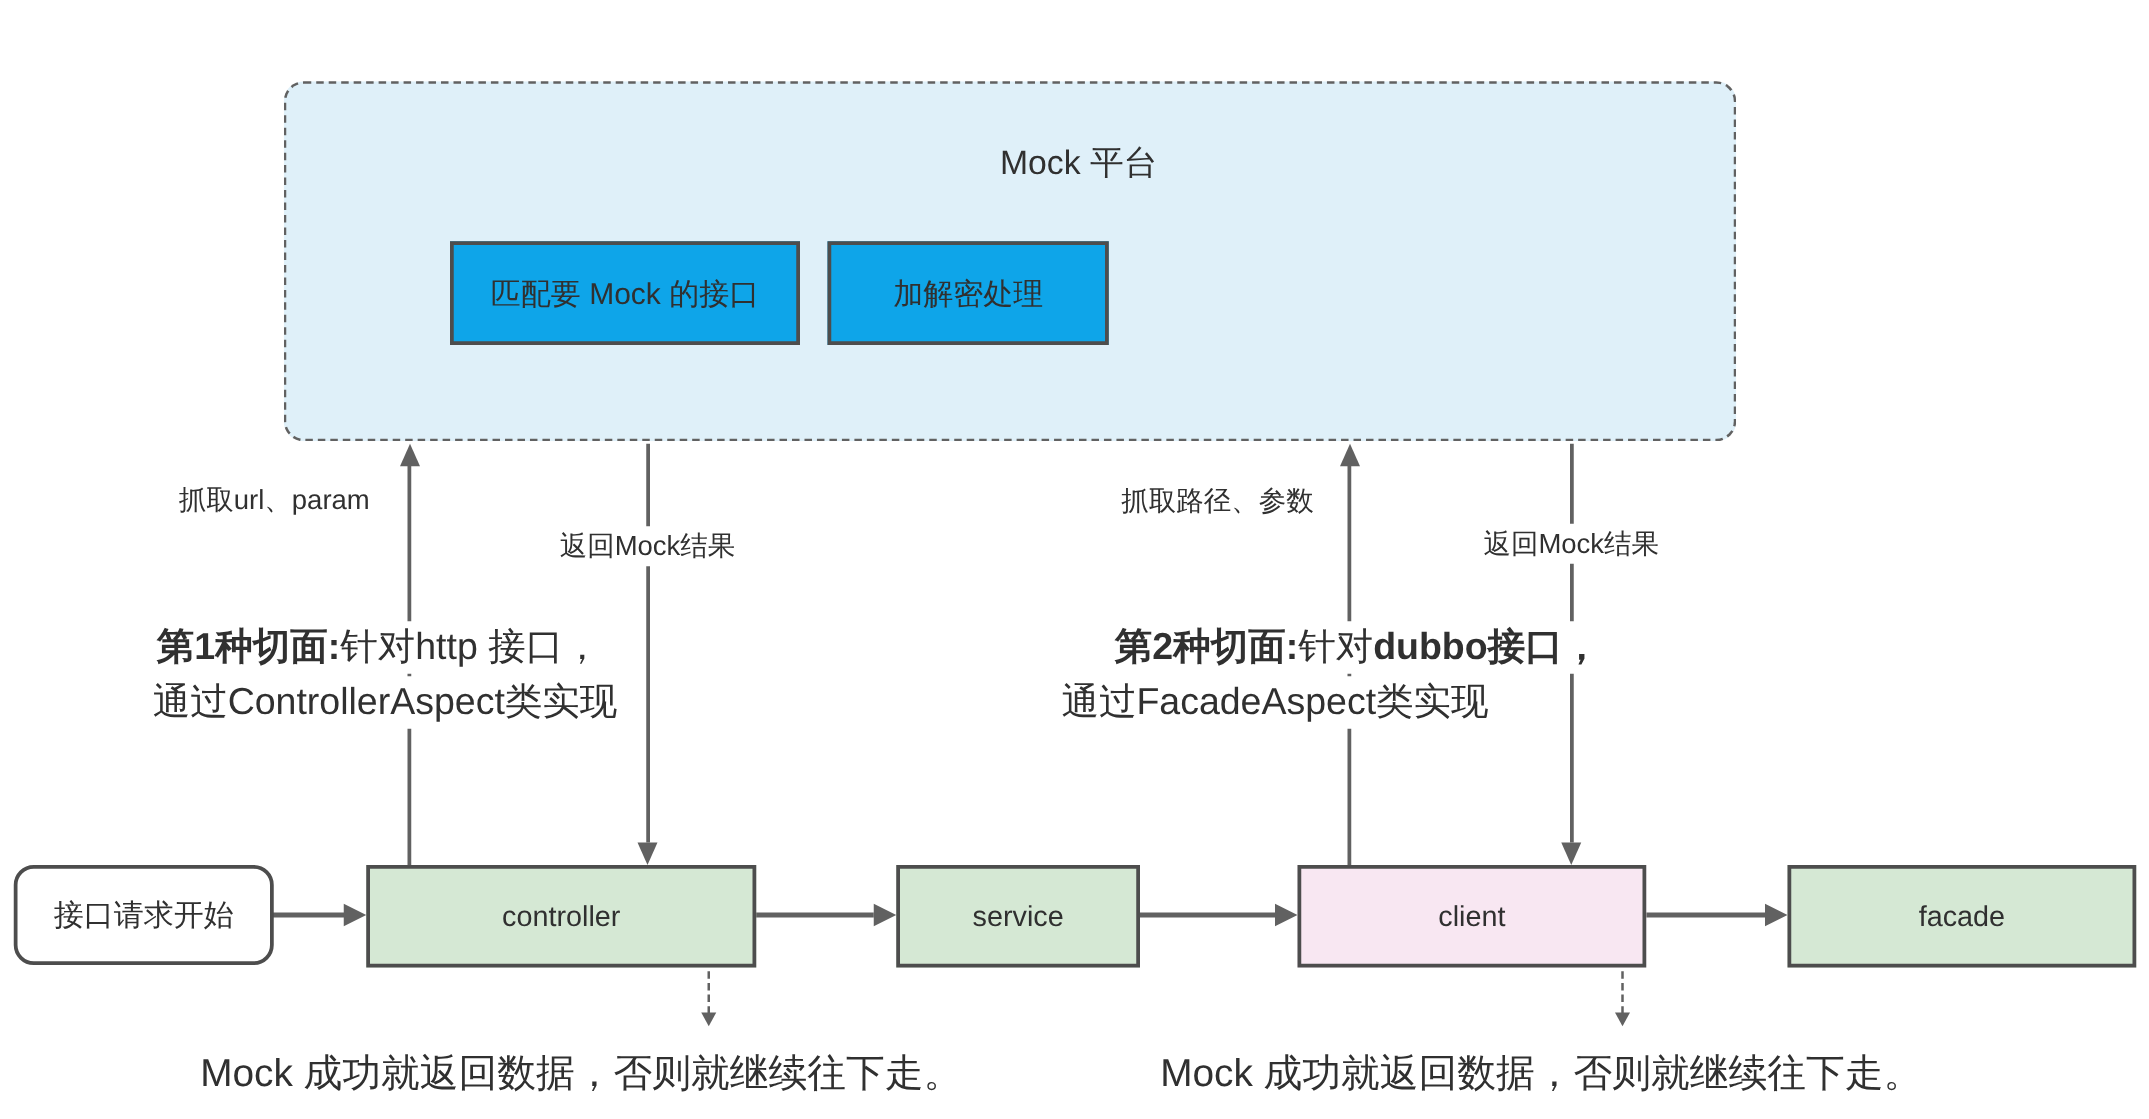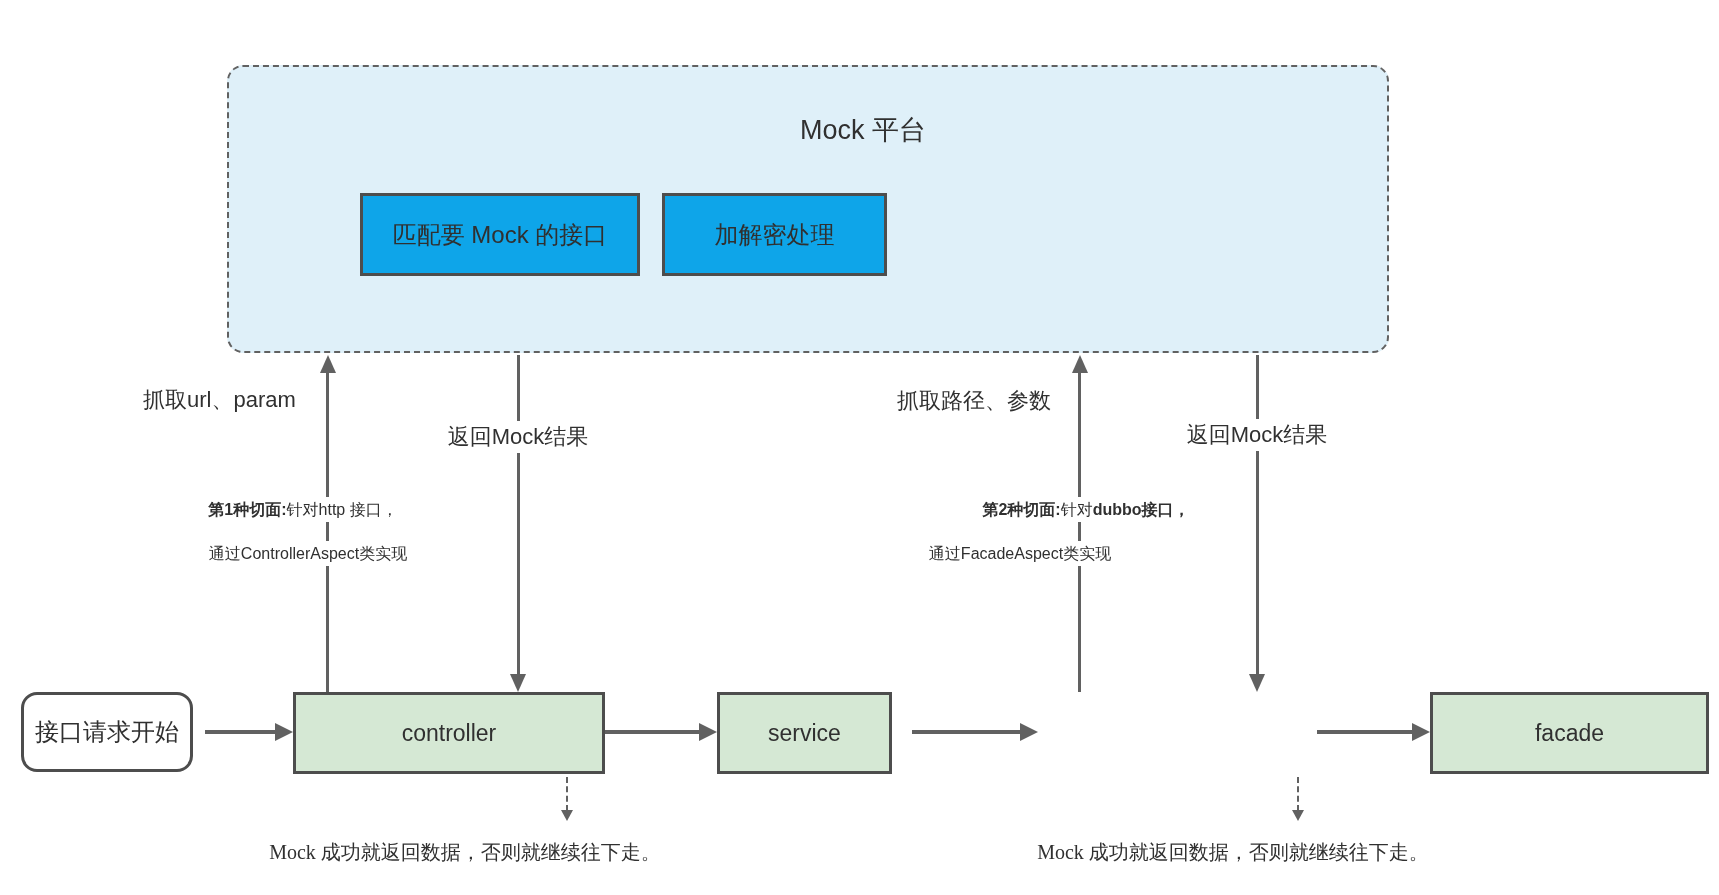--- a/index.html
+++ b/index.html
@@ -55,47 +55,50 @@
     border-left:8px solid transparent;border-right:8px solid transparent;
     border-top:18px solid var(--line);z-index:1;}
   .dshaft{position:absolute;width:0;border-left:2px dashed var(--line);z-index:1;}
   .ddown{position:absolute;width:0;height:0;
     border-left:6px solid transparent;border-right:6px solid transparent;
     border-top:11px solid var(--line);z-index:1;}
   
   .lbl{position:absolute;font-size:22px;white-space:nowrap;z-index:3;line-height:1.2;}
   .lbl.centered{transform:translateX(-50%);}
   .lbl.masked{background:var(--bg);padding:3px 8px;}
-  .lbl.aspect{font-size:16px;}
-  .lbl.fall{font-size:20px;font-family:Liberation Serif, serif;}
+  .lbl.aspect{font-size:30px;}
+  .lbl.fall{font-size:31px;}
   .b{font-weight:700;}
 </style>
 </head>
 <body>
 
 <div class="stage">
 
   <div class="platform"></div>
   <div class="platform-title">Mock 平台</div>
 
   <div class="pbox" style="left:360px;width:280px">
     <span>匹配要 Mock 的接口</span>
   </div>
   <div class="pbox" style="left:662px;width:225px">
     <span>加解密处理</span>
   </div>
 
-  <div class="node start" style="left:21px;width:172px">
+  <div class="node start" style="left:11px;width:208px">
     <span>接口请求开始</span>
   </div>
   <div class="node green" style="left:293px;width:312px">
     <span>controller</span>
   </div>
-  <div class="node green" style="left:717px;width:175px">
+  <div class="node green" style="left:717px;width:195px">
     <span>service</span>
+  </div>
+  <div class="node pink" style="left:1038px;width:279px">
+    <span>client</span>
   </div>
   <div class="node green" style="left:1430px;width:279px">
     <span>facade</span>
   </div>
 
   <div>
     <div class="hshaft" style="left:205px;width:72px"></div>
     <div class="harrow" style="left:275px"></div>
   </div>
   <div>

